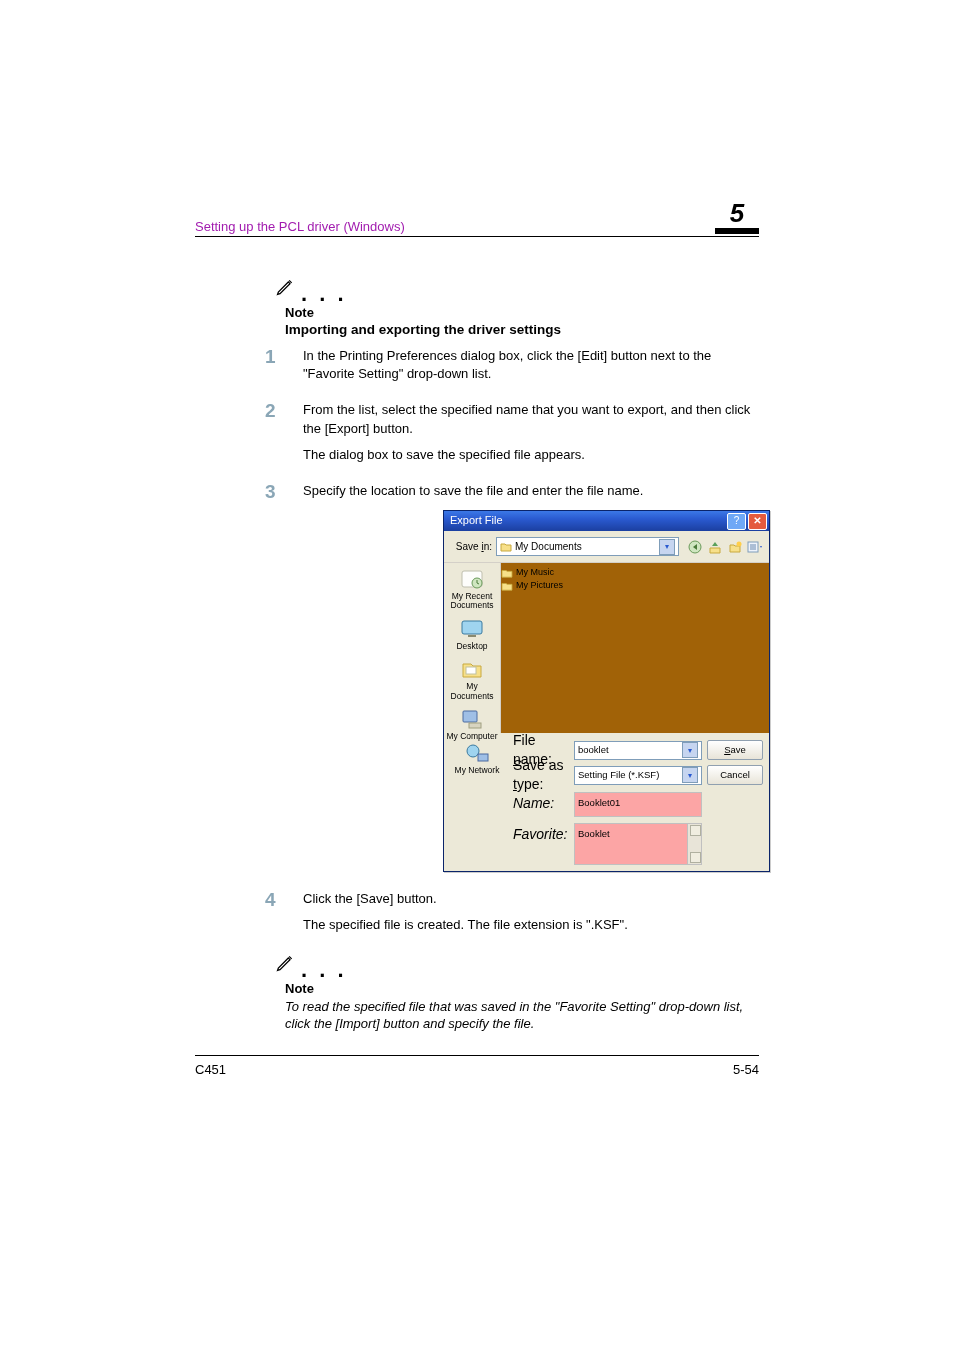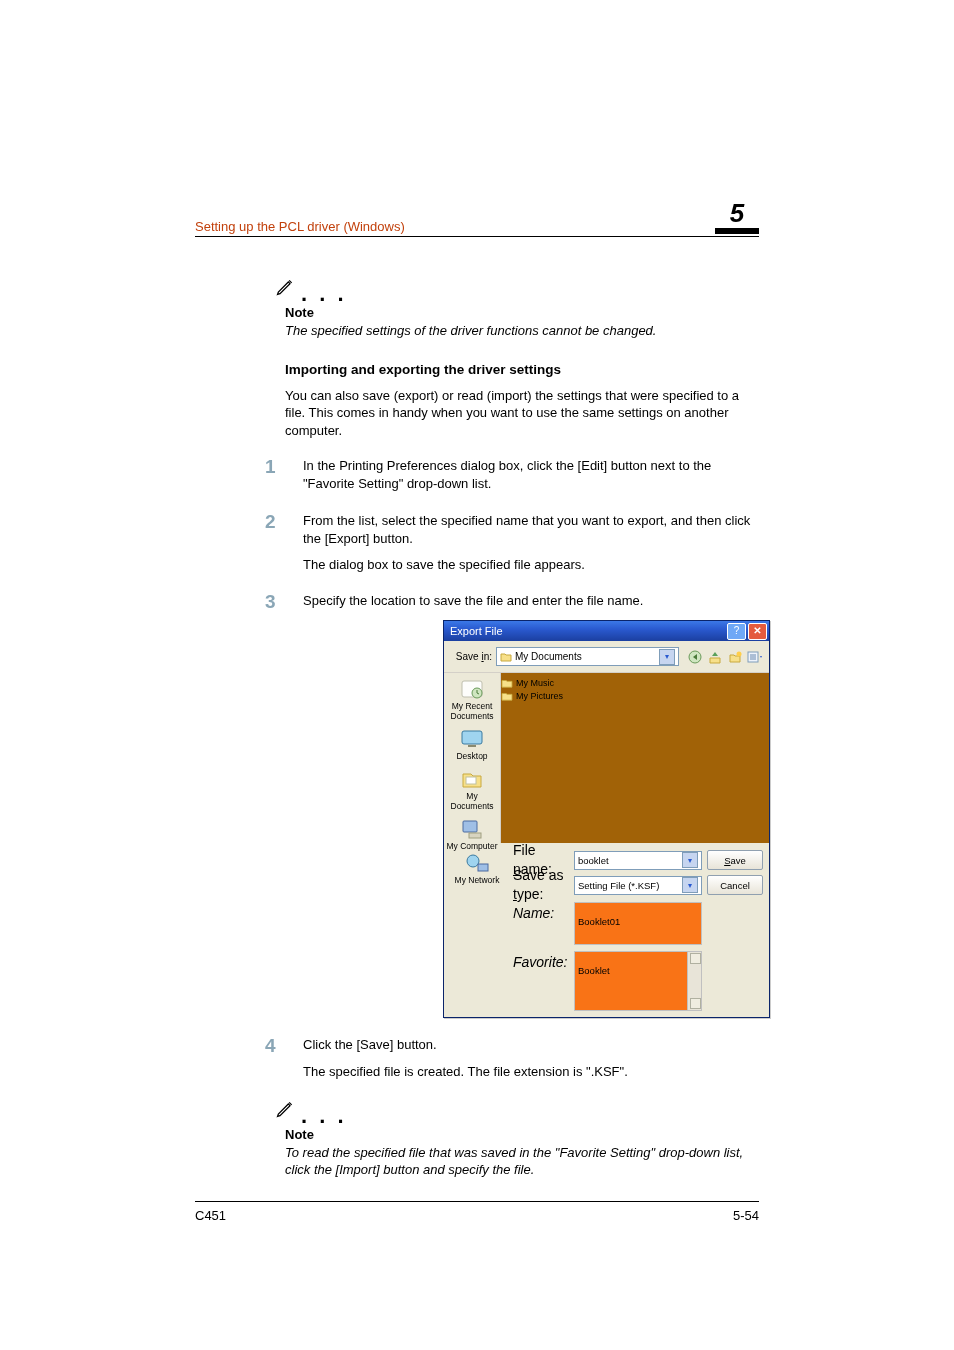--- a/index.html
+++ b/index.html
@@ -17,21 +17,21 @@
   .header-row {
     display: flex;
     justify-content: space-between;
     align-items: flex-end;
     border-bottom: 1px solid #000;
     padding-bottom: 2px;
     margin-bottom: 40px;
   }
   .header-left {
     font-size: 13px;
-    color: #c2410c;
+    color: #a21caf;
   }
   .chapter-tab {
     font-size: 26px;
     font-weight: bold;
     font-style: italic;
     width: 44px;
     text-align: center;
     border-bottom: 6px solid #000;
     padding-bottom: 2px;
     line-height: 1;
@@ -225,22 +225,22 @@
   }
   .static-row {
     display: grid;
     grid-template-columns: 58px 56px 1fr 56px;
     column-gap: 5px;
     align-items: start;
     padding: 0 6px 6px 6px;
   }
   .static-row .fld-label { padding-top:2px;font-style:italic; }
   .ro-box {
-    min-height: 17px; border:1px solid #c0c0c0; background:#f97316;
-    padding:12px 3px; font-size:9.5px;
+    min-height: 17px; border:1px solid #c0c0c0; background:#fca5a5;
+    padding:3px 3px; font-size:9.5px;
   }
   .comment-box { height: 34px; position:relative; }
   .scroll-stub { position:absolute; right:0; top:0; bottom:0; width:13px; background:#e8e4d8; border-left:1px solid #c0c0c0; }
   .scroll-stub::before, .scroll-stub::after {
     content:''; position:absolute; left:2px; width:9px; height:9px;
     border:1px solid #b0b0a0; background:#f0ede0;
   }
   .scroll-stub::before { top:1px; }
   .scroll-stub::after { bottom:1px; }
   .footer-row {
@@ -263,24 +263,22 @@
 
   <div class="note-icon-row">
     <span>
       <svg class="pen-icon" viewBox="0 0 24 24">
           <path d="M3 21l3-1 12-12-2-2L4 18l-1 3zM17 4l3 3" fill="none" stroke="#000" stroke-width="1.5"></path>
         </svg>
     </span>
     <span class="dots">. . .</span>
   </div>
   <div class="note-label">Note</div>
-  <div class="note-body">The specified settings of the driver functions cannot be changed.</div>
 
   <div class="subheading">Importing and exporting the driver settings</div>
-  <p class="body-para">You can also save (export) or read (import) the settings that were specified to a file. This comes in handy when you want to use the same settings on another computer.</p>
 
   <ol class="steps">
     <li>
       <span>In the Printing Preferences dialog box, click the [Edit] button next to the "Favorite Setting" drop-down list.</span>
     </li>
     <li>
       <span>From the list, select the specified name that you want to export, and then click the [Export] button.</span>
       <span class="step-sub">The dialog box to save the specified file appears.</span>
     </li>
     <li>

